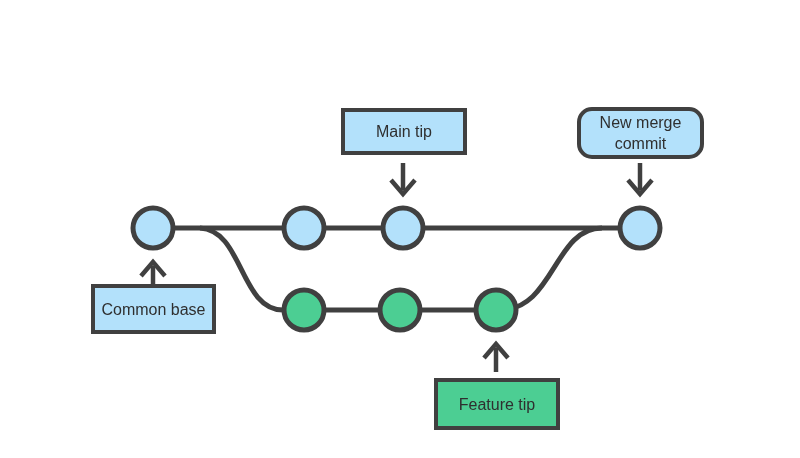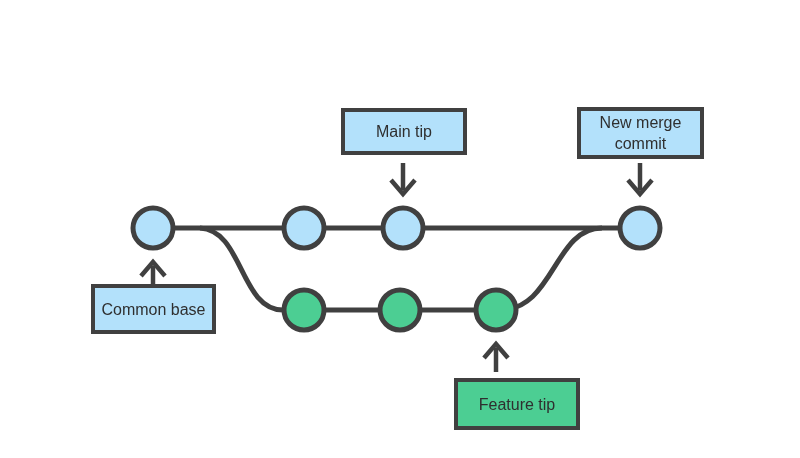--- a/index.html
+++ b/index.html
@@ -45,21 +45,21 @@
     display: flex;
     align-items: center;
     justify-content: center;
     text-align: center;
     font-size: 16px;
     line-height: 21px;
     color: var(--text, #2F2F2F);
     padding: 0 4px;
   }
   .label-box.blue { background: var(--label-blue-fill, #B3E1FB); }
-  .label-box.green { background: var(--label-green-fill, #4CCE93); margin-left: 20px; }
+  .label-box.green { background: var(--label-green-fill, #4CCE93); }
 </style>
 </head>
 <body>
 
 <div class="canvas">
 
   <svg class="diagram-svg" viewBox="0 0 800 458">
     <path class="branch-line" d="M 153 228 L 641 228"></path>
     <path class="branch-line" d="M 200 228 C 243 230 240 310 283 310 L 500 310 C 554 310 554 228 602 228"></path>
     <g>
@@ -86,19 +86,19 @@
         </g>
         <g class="arrow">
           <line x1="496" y1="372" x2="496" y2="348"></line>
           <polyline points="484,358 496,344 508,358"></polyline>
         </g>
       </g>
   </svg>
 
   <div class="label-box blue" style="left:341px; top:108px; width:126px; height:47px;">Main tip</div>
 
-  <div class="label-box blue" style="left:577px; top:107px; width:127px; height:52px;">New merge commit</div>
+  <div class="label-box blue" style="left:577px; top:107px; width:127px; height:52px;border-radius:15px;">New merge commit</div>
 
   <div class="label-box blue" style="left:91px; top:284px; width:125px; height:50px;">Common base</div>
 
   <div class="label-box green" style="left:434px; top:378px; width:126px; height:52px;">Feature tip</div>
 
 </div>
 
 </body></html>

